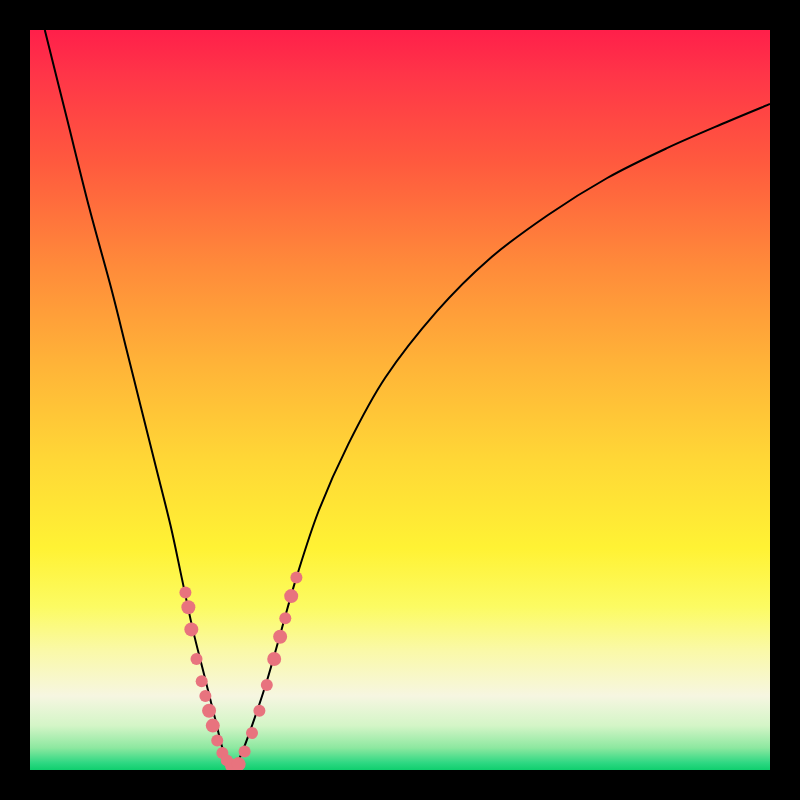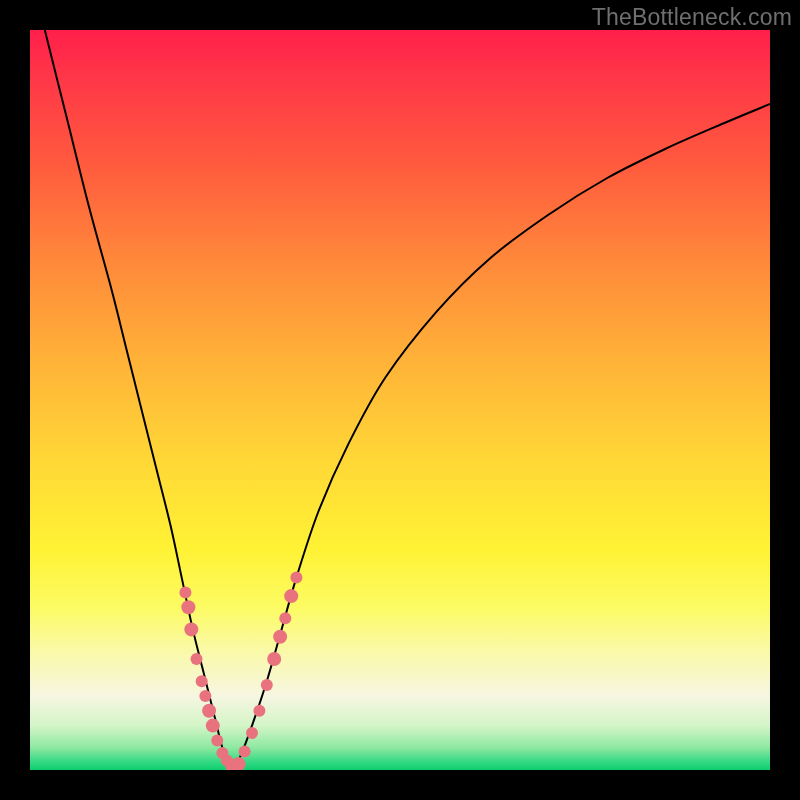--- a/index.html
+++ b/index.html
@@ -98,14 +98,13 @@
           <circle cx="229.40" cy="680.80" r="6" class="marker"></circle>
           <circle cx="236.80" cy="654.90" r="6" class="marker"></circle>
           <circle cx="244.20" cy="629.00" r="7" class="marker"></circle>
           <circle cx="250.12" cy="606.80" r="7" class="marker"></circle>
           <circle cx="255.30" cy="588.30" r="6" class="marker"></circle>
           <circle cx="261.22" cy="566.10" r="7" class="marker"></circle>
           <circle cx="266.40" cy="547.60" r="6" class="marker"></circle>
         </g>
     </svg>
   </div>
-  <div class="watermark">TheBottleneck.com</div>
 </div>
 
 </body></html>

